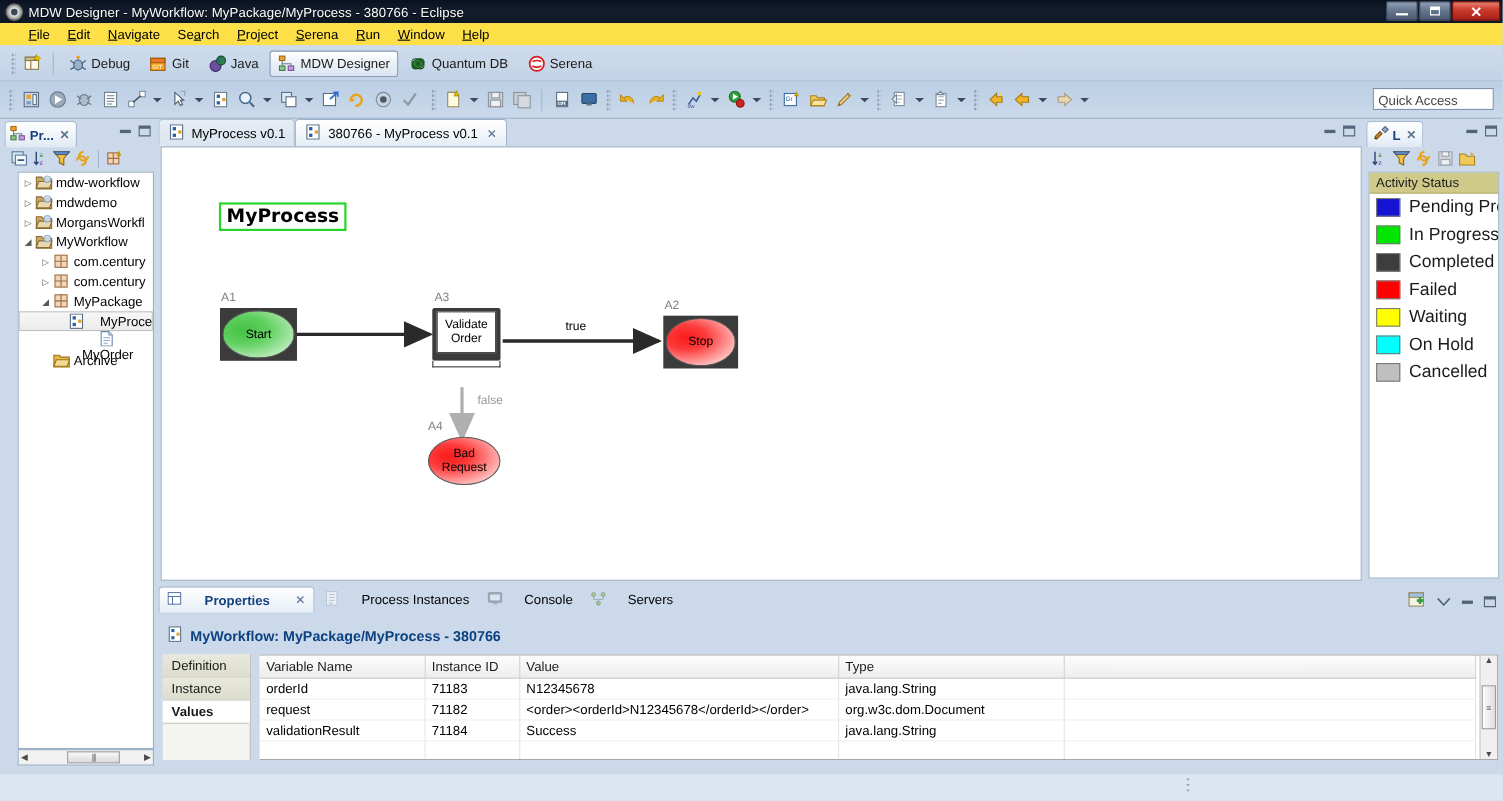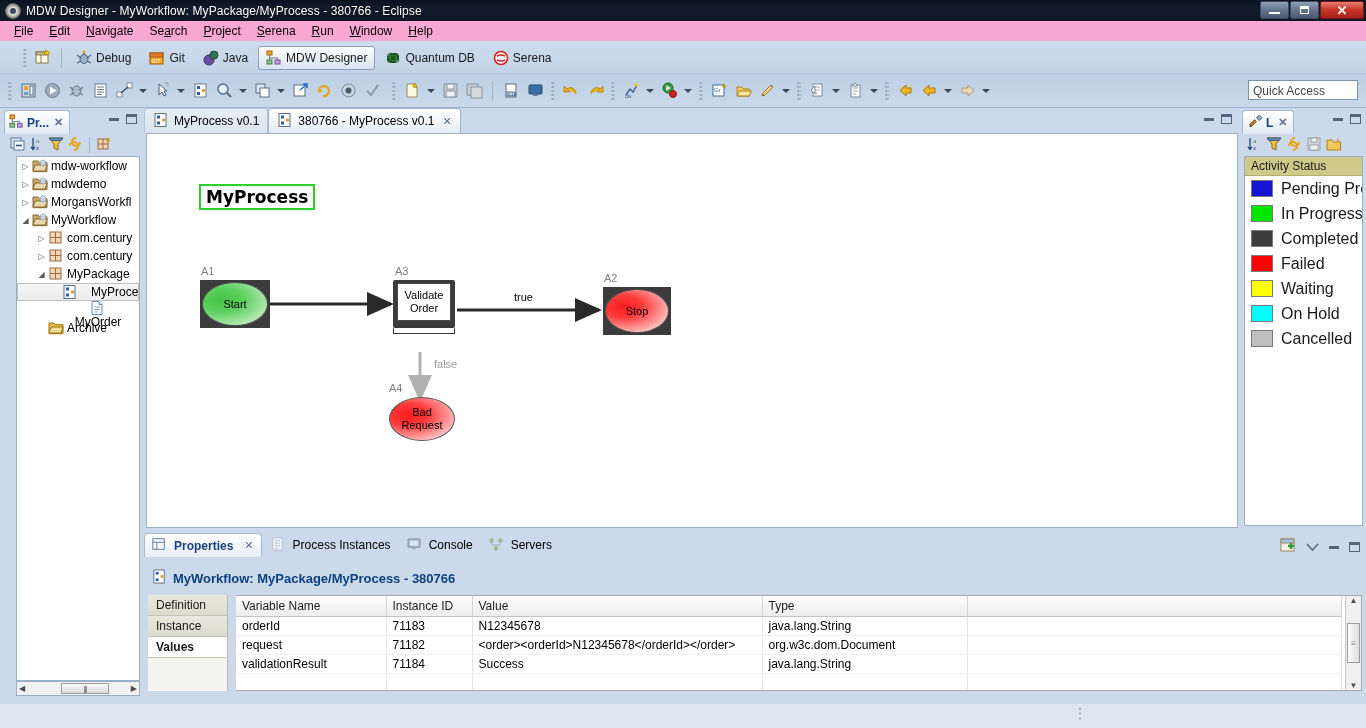--- a/index.html
+++ b/index.html
@@ -47,37 +47,37 @@
     background: linear-gradient(to bottom, #e8806f 0%, #c9382a 45%, #a8201a 100%);
     border-color: #7e1712;
     font-weight: bold; font-size: 13px;
   }
   .win-min-glyph { display:block; width: 11px; height: 2px; background: #fff; margin-top: 6px; }
   .win-rest-glyph { display:block; width: 9px; height: 8px; border: 1.5px solid #fff; border-top-width: 3px; }
 
   
   .menubar {
     position: absolute; left: 0; top: 21px; width: 1366px; height: 20px;
-    background: #f9a8d4;
-    display: flex; align-items: center; padding-left: 6px;
+    background: #fde047;
+    display: flex; align-items: center; padding-left: 18px;
   }
   .menu-item {
     padding: 2px 8px; font-size: 12px; color: #000; cursor: default;
   }
   .menu-item u { text-decoration: underline; }
 
   
   .toolbar-region {
     position: absolute; left: 0; top: 42px; width: 1366px; height: 66px;
     background: linear-gradient(to bottom, #cedcec 0%, #c2d3e7 48%, #bccfe5 52%, #cbd9ea 100%);
     border-bottom: 1px solid #9fb4cc;
   }
   .persp-bar {
     position: absolute; left: 0; top: 0; width: 1366px; height: 32px;
-    display: flex; align-items: center; padding-left: 19px;
+    display: flex; align-items: center; padding-left: 6px;
     border-bottom: 1px solid #aec1d6;
   }
   .tb-grip {
     width: 4px; height: 20px; margin: 0 4px;
     background-image: radial-gradient(circle, #8ba2bb 1px, transparent 1.2px);
     background-size: 3px 4px;
   }
   .tb-sep { width: 1px; height: 20px; background: #a2b6cc; margin: 0 6px; }
   .persp-btn {
     display: flex; align-items: center; gap: 4px;
@@ -228,21 +228,21 @@
     padding-left: 6px; font-size: 12px; color: #1a1a1a;
     border-bottom: 1px solid #b4ae72;
   }
   .legend-row { display: flex; align-items: center; height: 25px; padding-left: 6px; gap: 8px; }
   .swatch { width: 22px; height: 17px; border: 1px solid #7a7a7a; flex: 0 0 auto; }
   .legend-text { font-size: 16px; color: #1a1a1a; white-space: nowrap; overflow: hidden; }
 
   
   .props-panel { left: 144px; top: 533px; width: 1220px; height: 160px; }
   .ptab {
-    display: flex; align-items: center; gap: 8px; height: 24px; padding: 0 7px;
+    display: flex; align-items: center; gap: 20px; height: 24px; padding: 0 7px;
     font-size: 12px;
   }
   .ptab.active {
     background: linear-gradient(to bottom, #ffffff 0%, #f2f6fb 55%, #e6eef7 100%);
     border: 1px solid #a7bace; border-bottom: none; border-radius: 4px 4px 0 0;
     color: #16417f; font-weight: bold;
   }
   .ptab.inactive { color: #000000; }
   .props-title {
     position: absolute; left: 8px; top: 33px; height: 24px;

